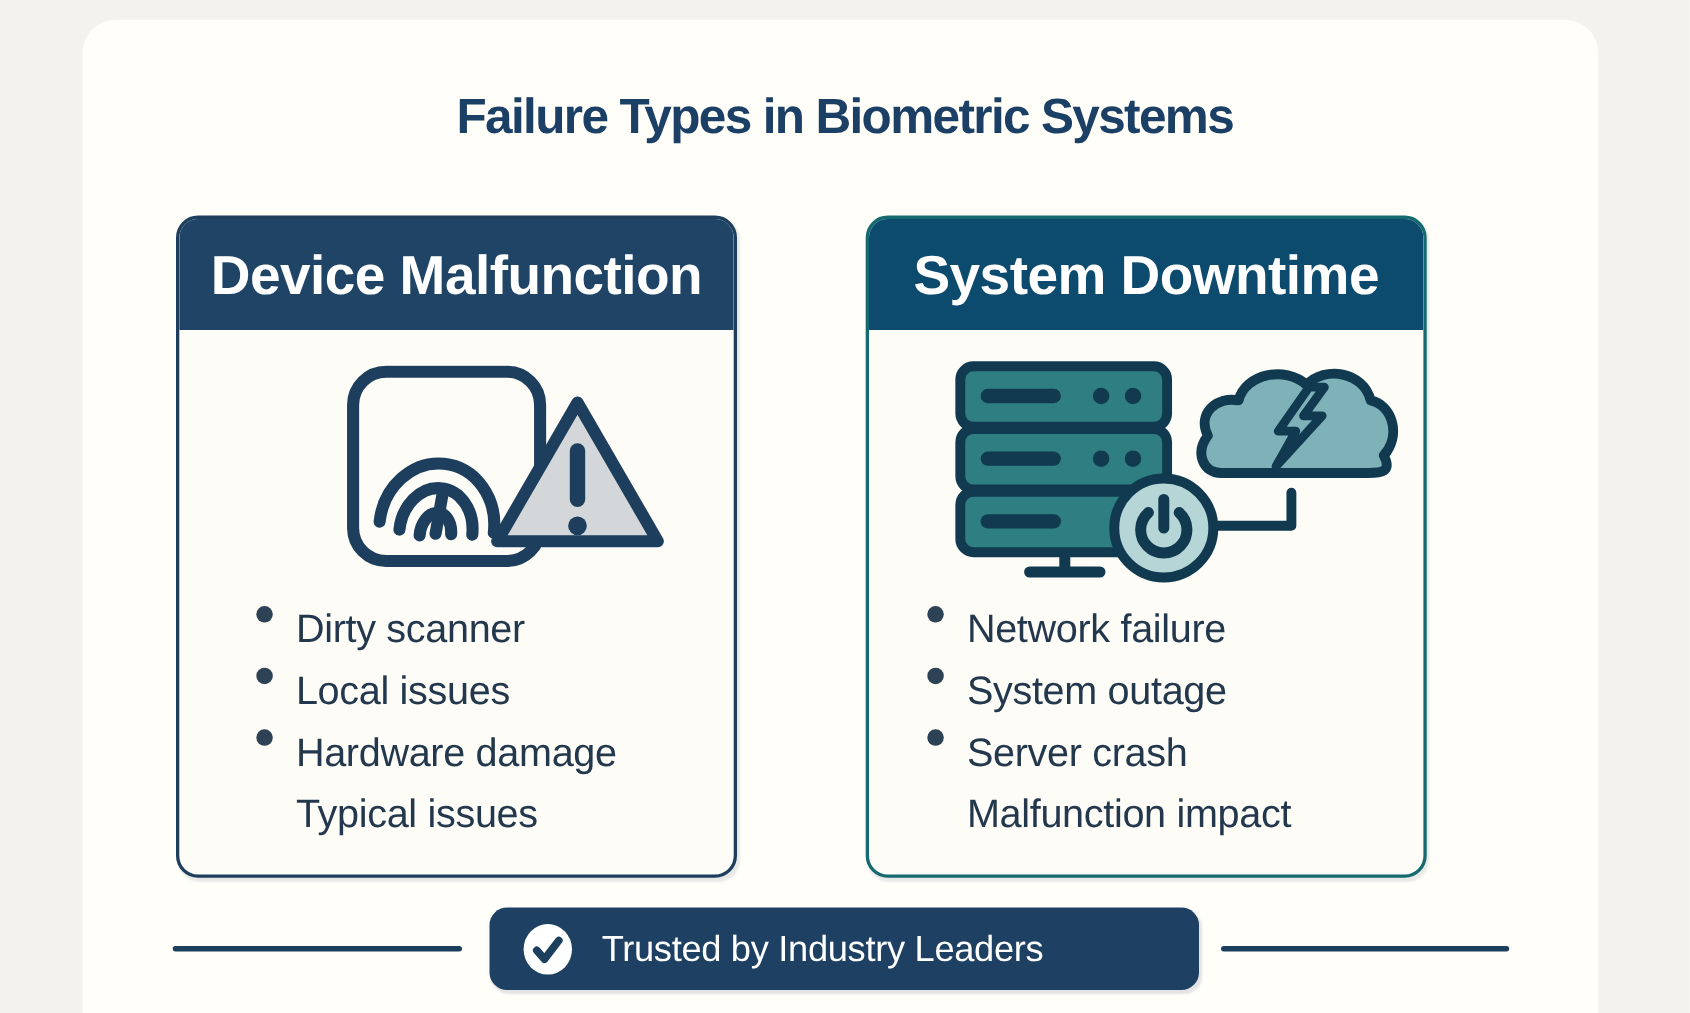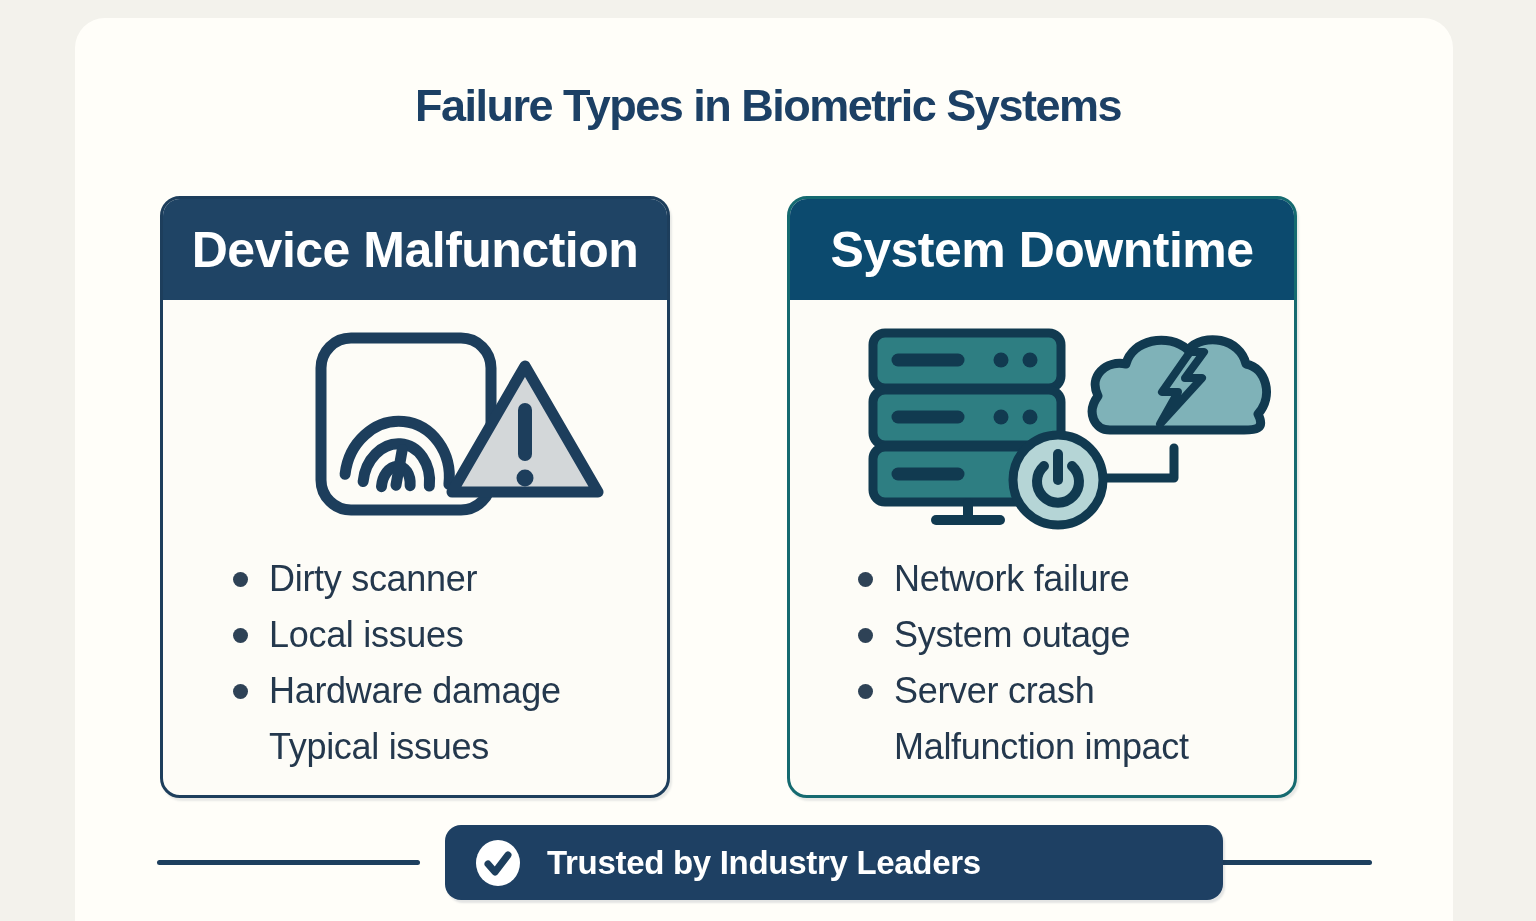--- a/index.html
+++ b/index.html
@@ -29,35 +29,35 @@
     height:101px;display:flex;align-items:center;justify-content:center;
     color:#ffffff;font-size:50px;font-weight:700;letter-spacing:-0.5px;
   }
   .card-left .card-header{background:#1f4465;}
   .card-right .card-header{background:#0c4a6e;}
   .icon-wrap{position:absolute;}
   .icon-wrap.fingerprint{left:152px;top:133px;width:292px;height:186px;}
   .icon-wrap.servers{left:68px;top:127px;width:420px;height:205px;}
   .list{position:absolute;top:352px;}
   .card-left .list{left:70px;}
-  .card-right .list{left:68px;}
+  .card-right .list{left:53px;}
   .list-row{
-    display:flex;align-items:center;height:56px;
+    display:flex;height:56px;
     font-size:36px;font-weight:500;color:#24384d;letter-spacing:-0.3px;
   }
   .bullet{
     width:15px;height:15px;border-radius:50%;background:#2e4256;
     margin-right:21px;flex:none;
   }
   .bullet.ghost{visibility:hidden;}
   .badge{
-    position:absolute;left:445px;top:825px;width:778px;height:75px;
+    position:absolute;left:445px;top:825px;width:645px;height:75px;
     background:#1e4063;border-radius:16px;
     display:flex;align-items:center;
-    color:#ffffff;font-size:33px;font-weight:700;letter-spacing:-0.3px;
+    color:#ffffff;font-size:33px;font-weight:400;letter-spacing:-0.3px;
     box-shadow:2px 3px 2px rgba(25,45,70,0.12);
   }
   .badge-icon{margin-left:30px;margin-right:26px;display:block;flex:none;}
   .rule{
     position:absolute;top:860px;height:5px;background:#1d3f5e;border-radius:3px;
   }
   .rule-left{left:157px;width:263px;}
   .rule-right{left:1110px;width:262px;}
 </style>
 </head>

